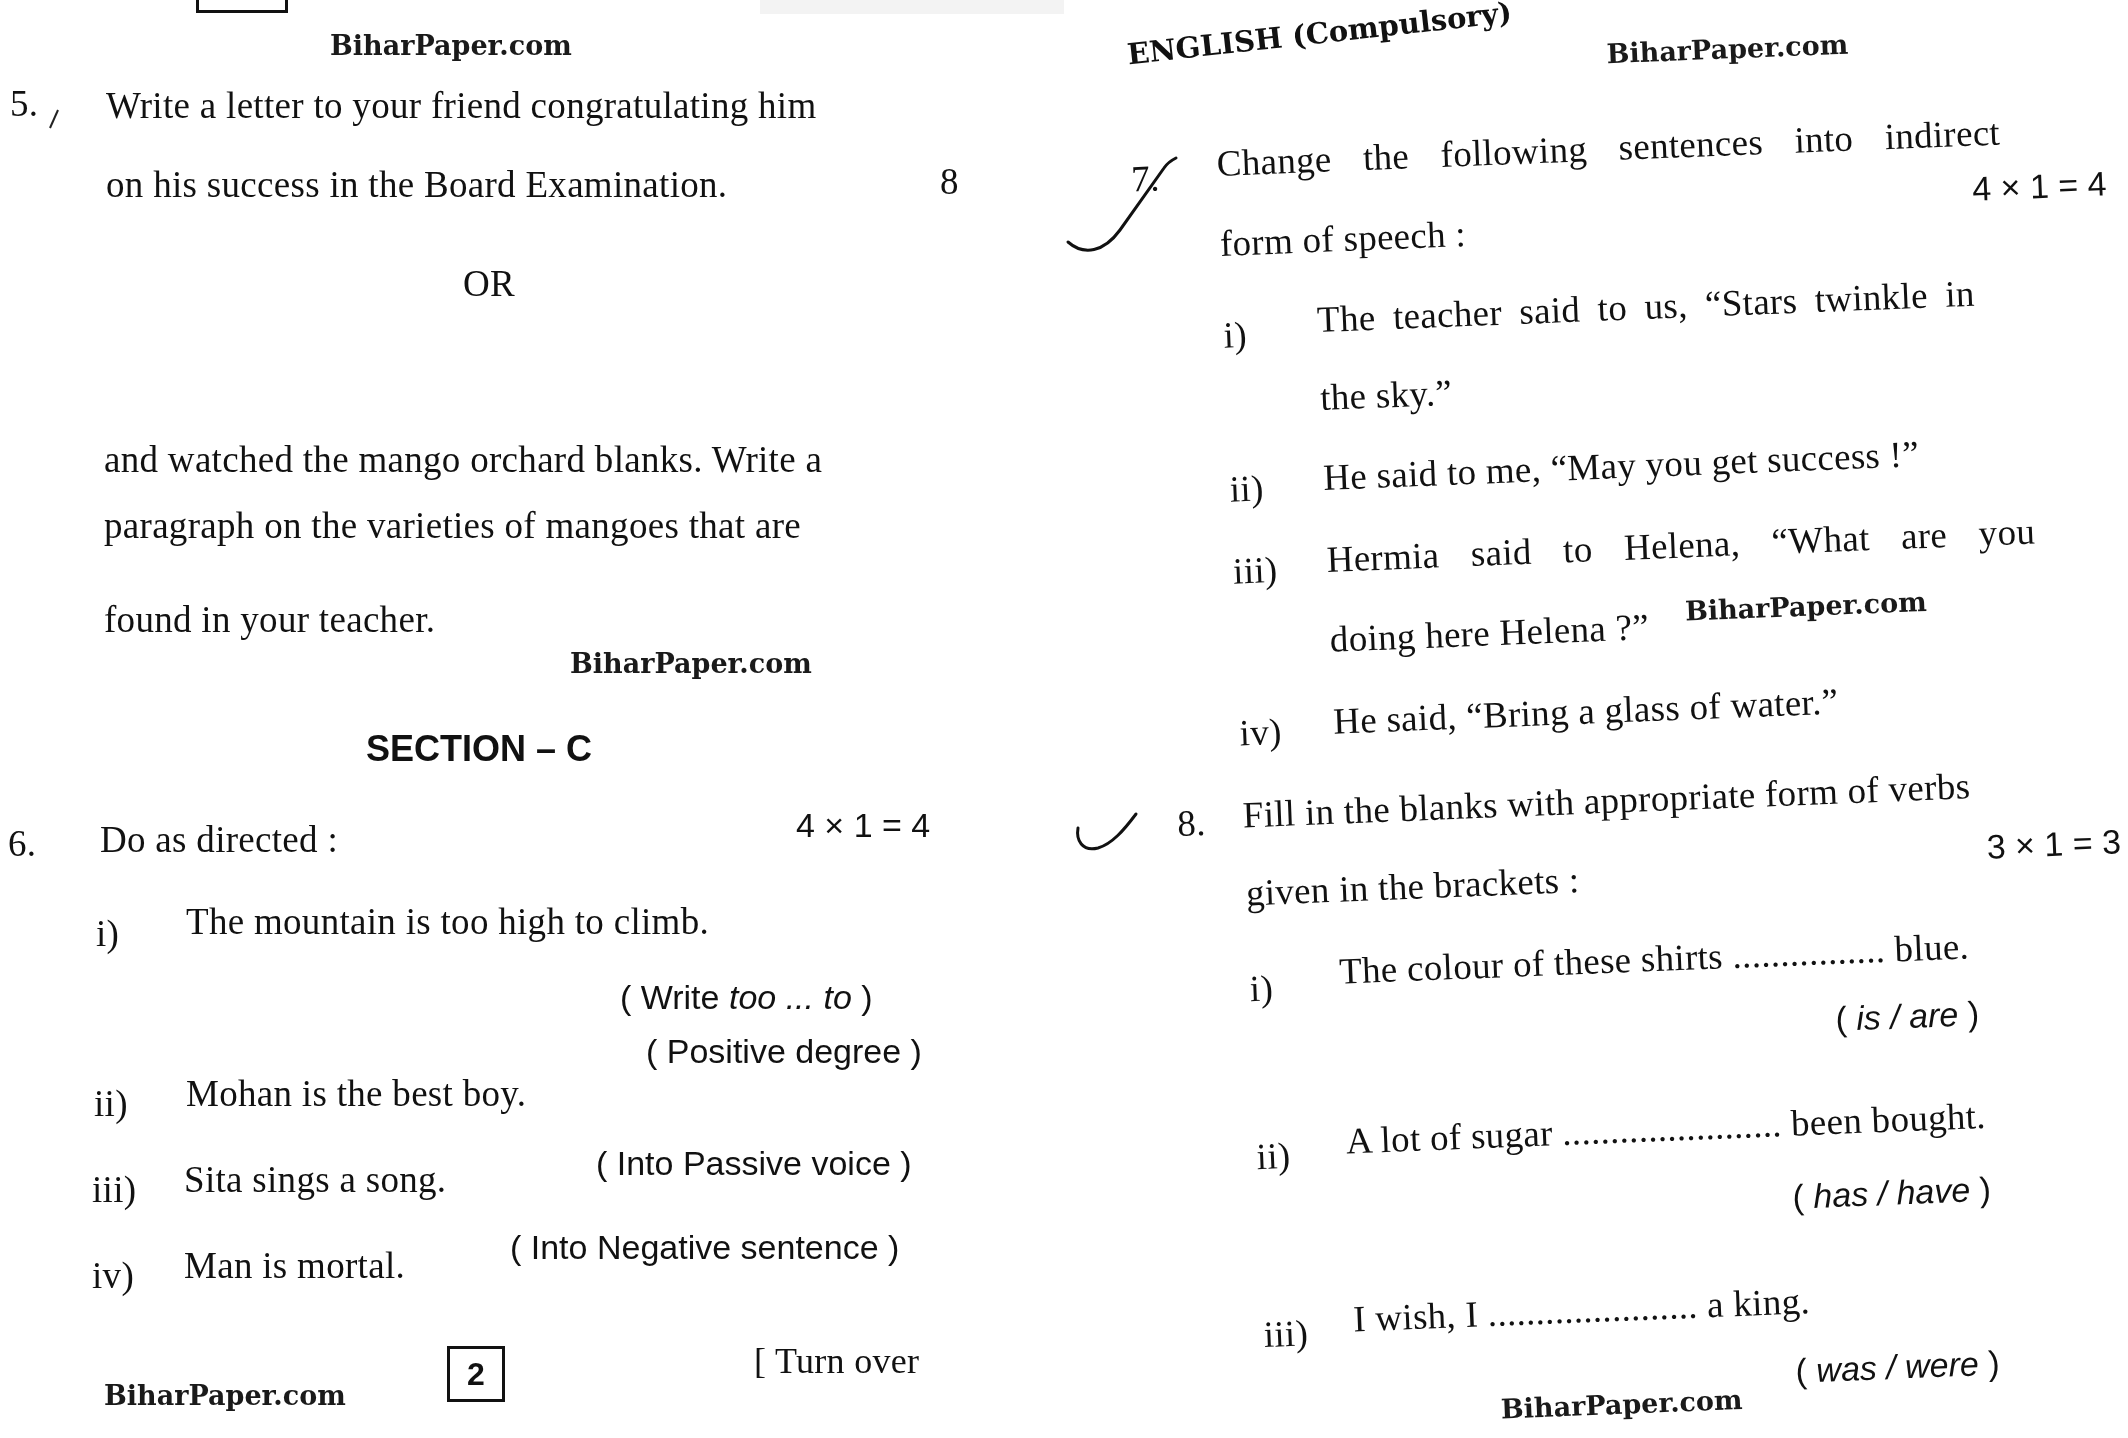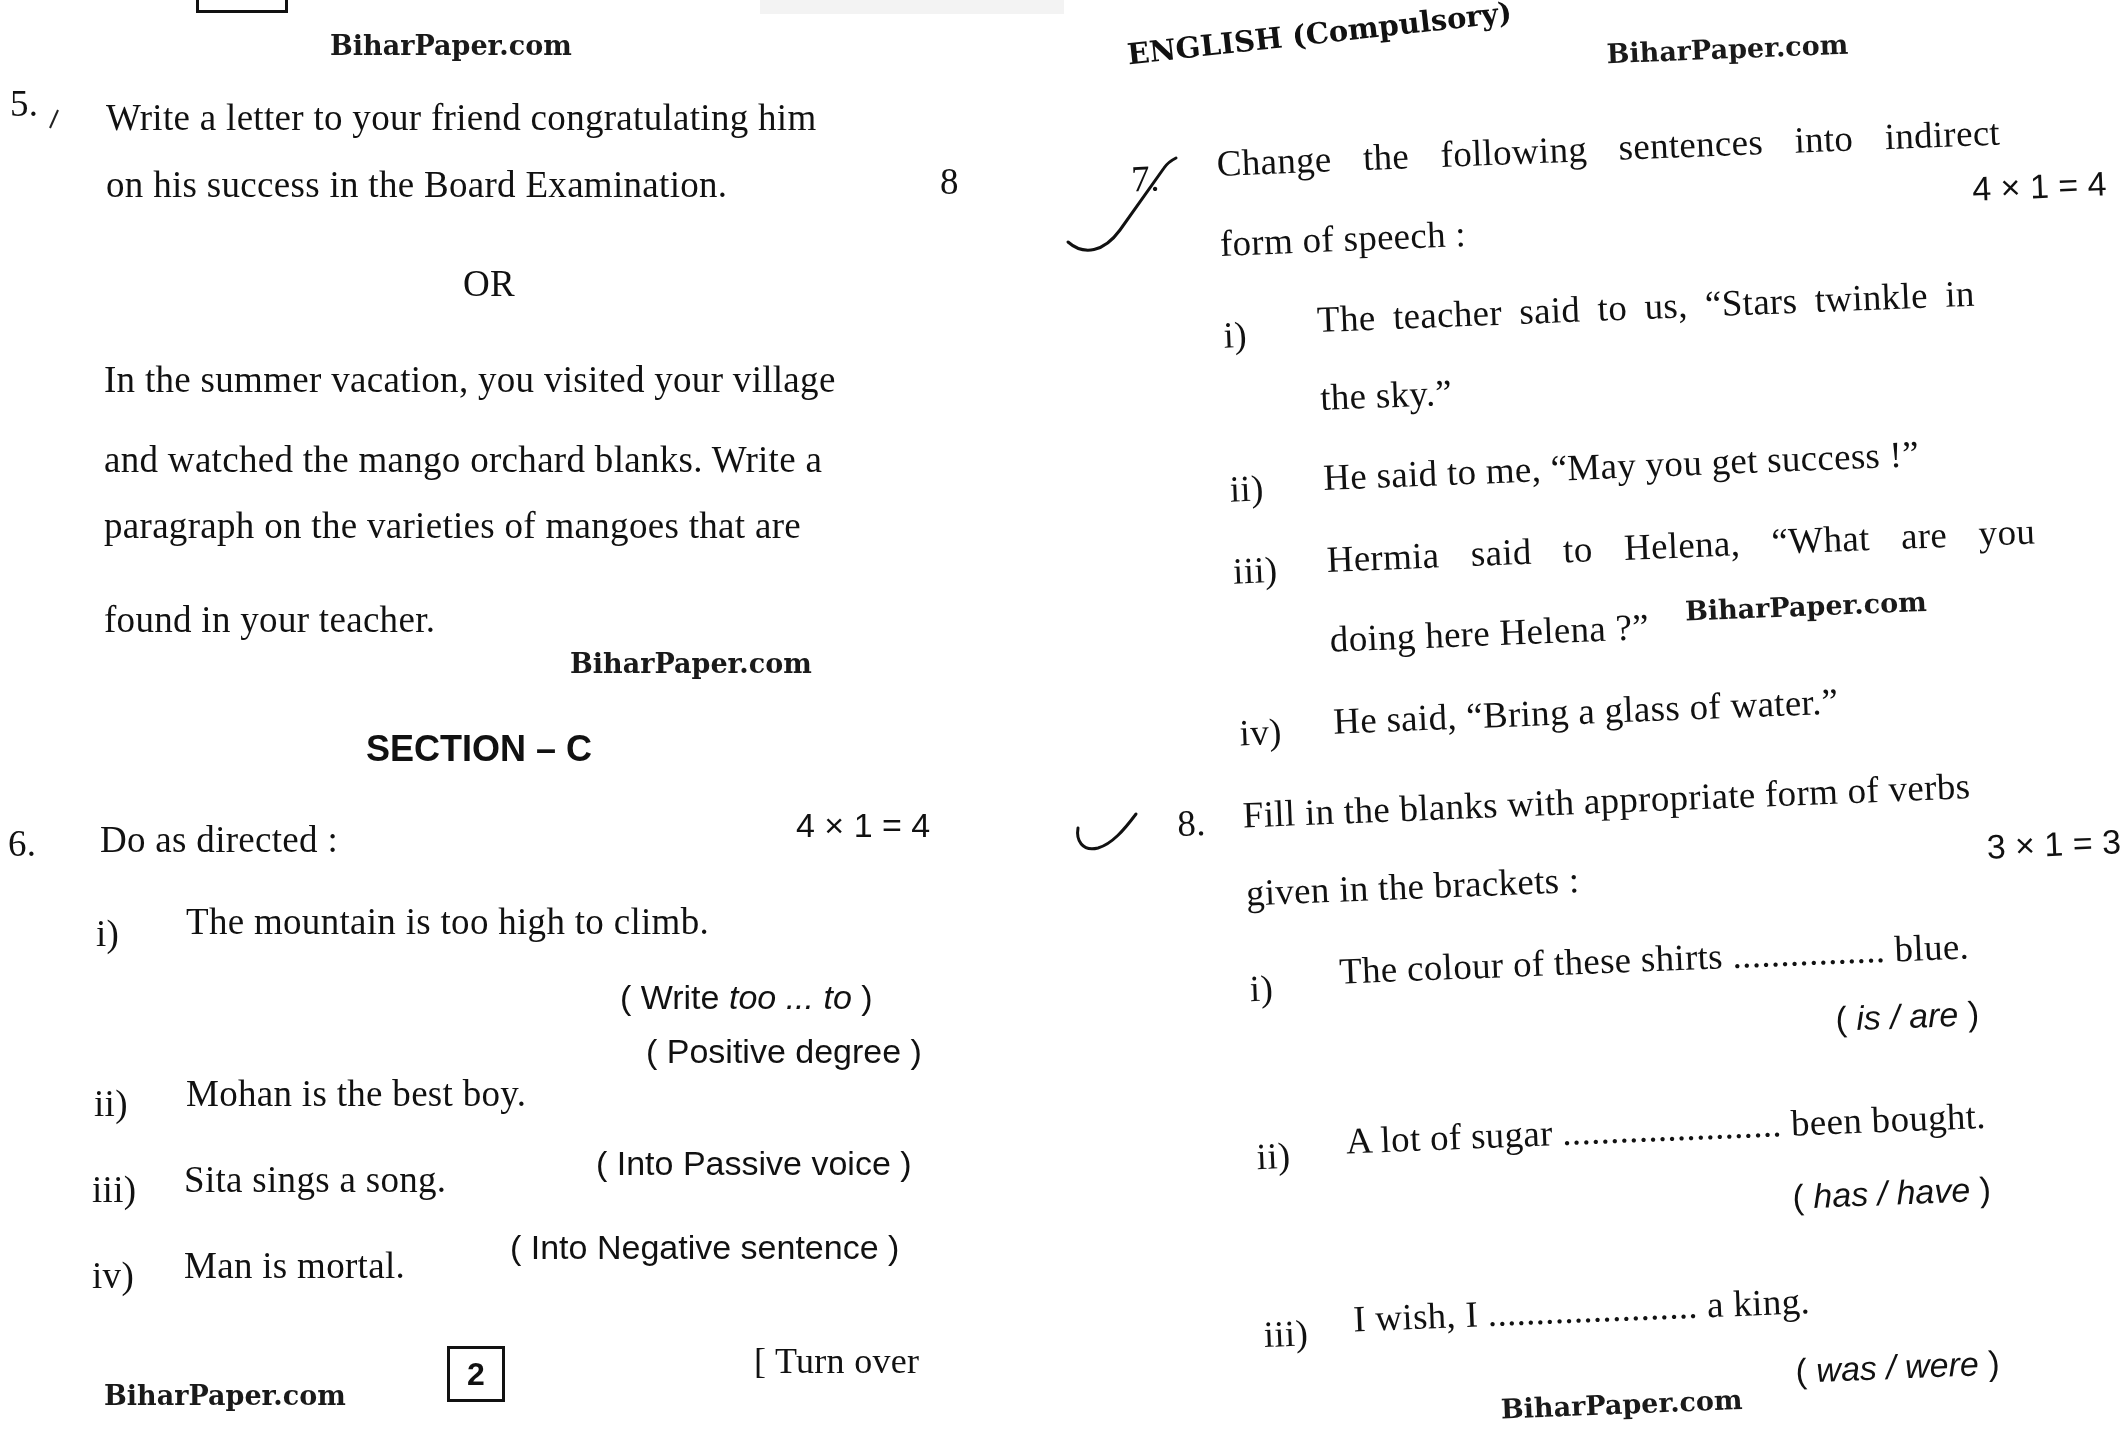--- a/index.html
+++ b/index.html
@@ -31,26 +31,25 @@
 </head>
 <body>
 
 <div class="page left">
   <div class="abs topbox" style="left:196px; top:0;"></div>
   <div class="abs gray-band" style="left:760px; top:0; width:304px;"></div>
 
   <div class="abs wm" style="left:330px; top:30px;">BiharPaper.com</div>
 
   <div class="abs q" style="left:10px; top:82px;">5.</div>
-  <div class="abs q" style="left:106px; top:96px;">Write a letter to your friend congratulating him</div>
+  <div class="abs q" style="left:106px; top:84px;">Write a letter to your friend congratulating him</div>
   <div class="abs q" style="left:106px; top:163px;">on his success in the Board Examination.</div>
   <div class="abs q" style="left:940px; top:160px;">8</div>
   <div class="abs q" style="left:463px; top:262px;">OR</div>
 
-  <div class="abs q" style="left:104px; top:358px;">In the summer vacation, you visited your village</div>
   <div class="abs q" style="left:104px; top:438px;">and watched the mango orchard blanks. Write a</div>
   <div class="abs q" style="left:104px; top:504px;">paragraph on the varieties of mangoes that are</div>
   <div class="abs q" style="left:104px; top:598px;">found in your teacher.</div>
 
   <div class="abs wm" style="left:570px; top:648px;">BiharPaper.com</div>
 
   <div class="abs section" style="left:366px; top:728px;">SECTION – C</div>
 
   <div class="abs q" style="left:8px; top:822px;">6.</div>
   <div class="abs q" style="left:100px; top:818px;">Do as directed :</div>

